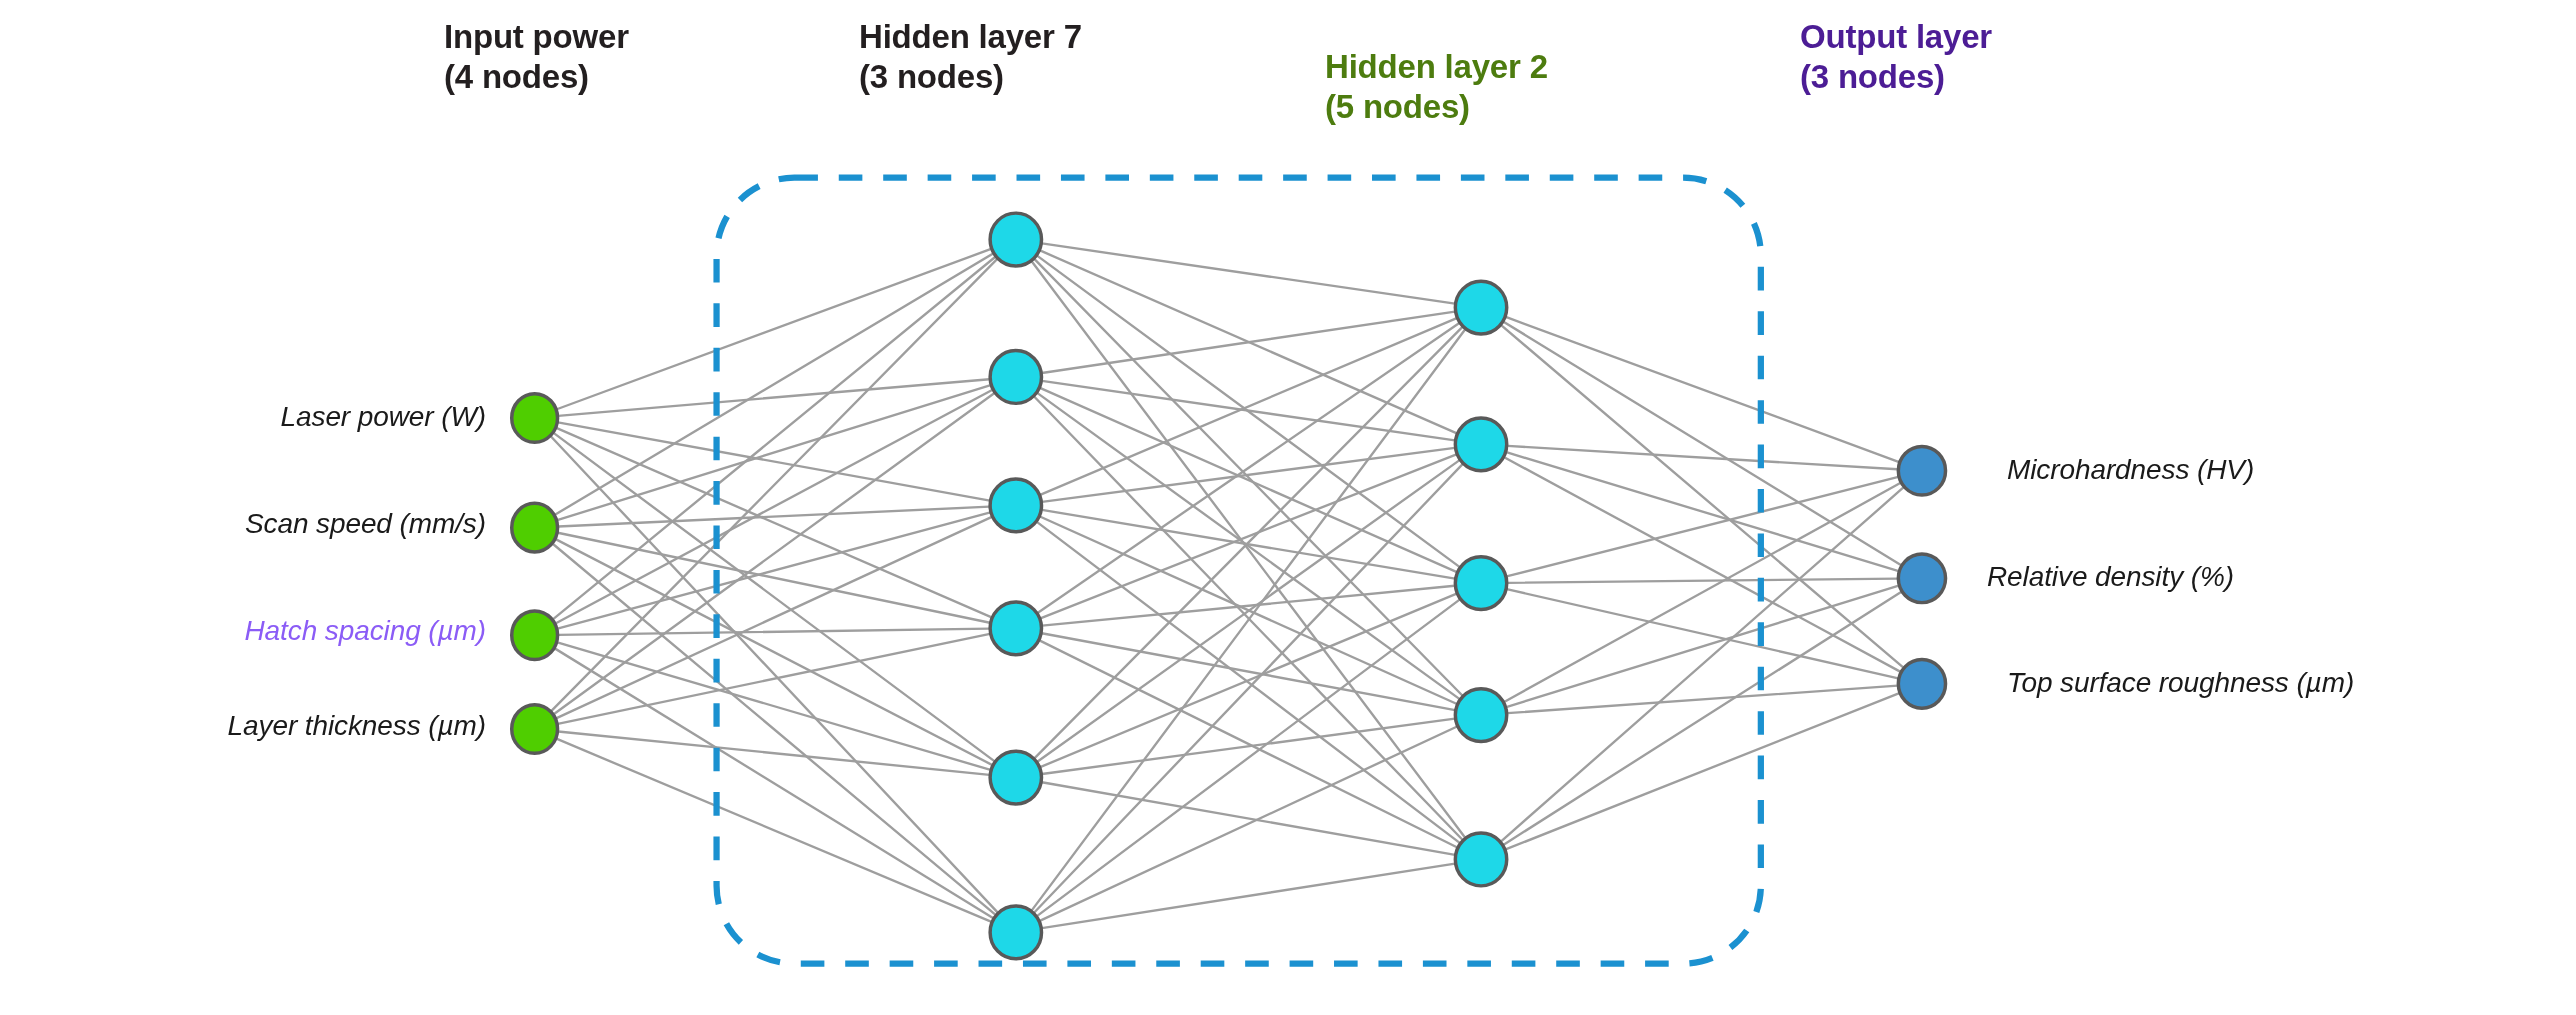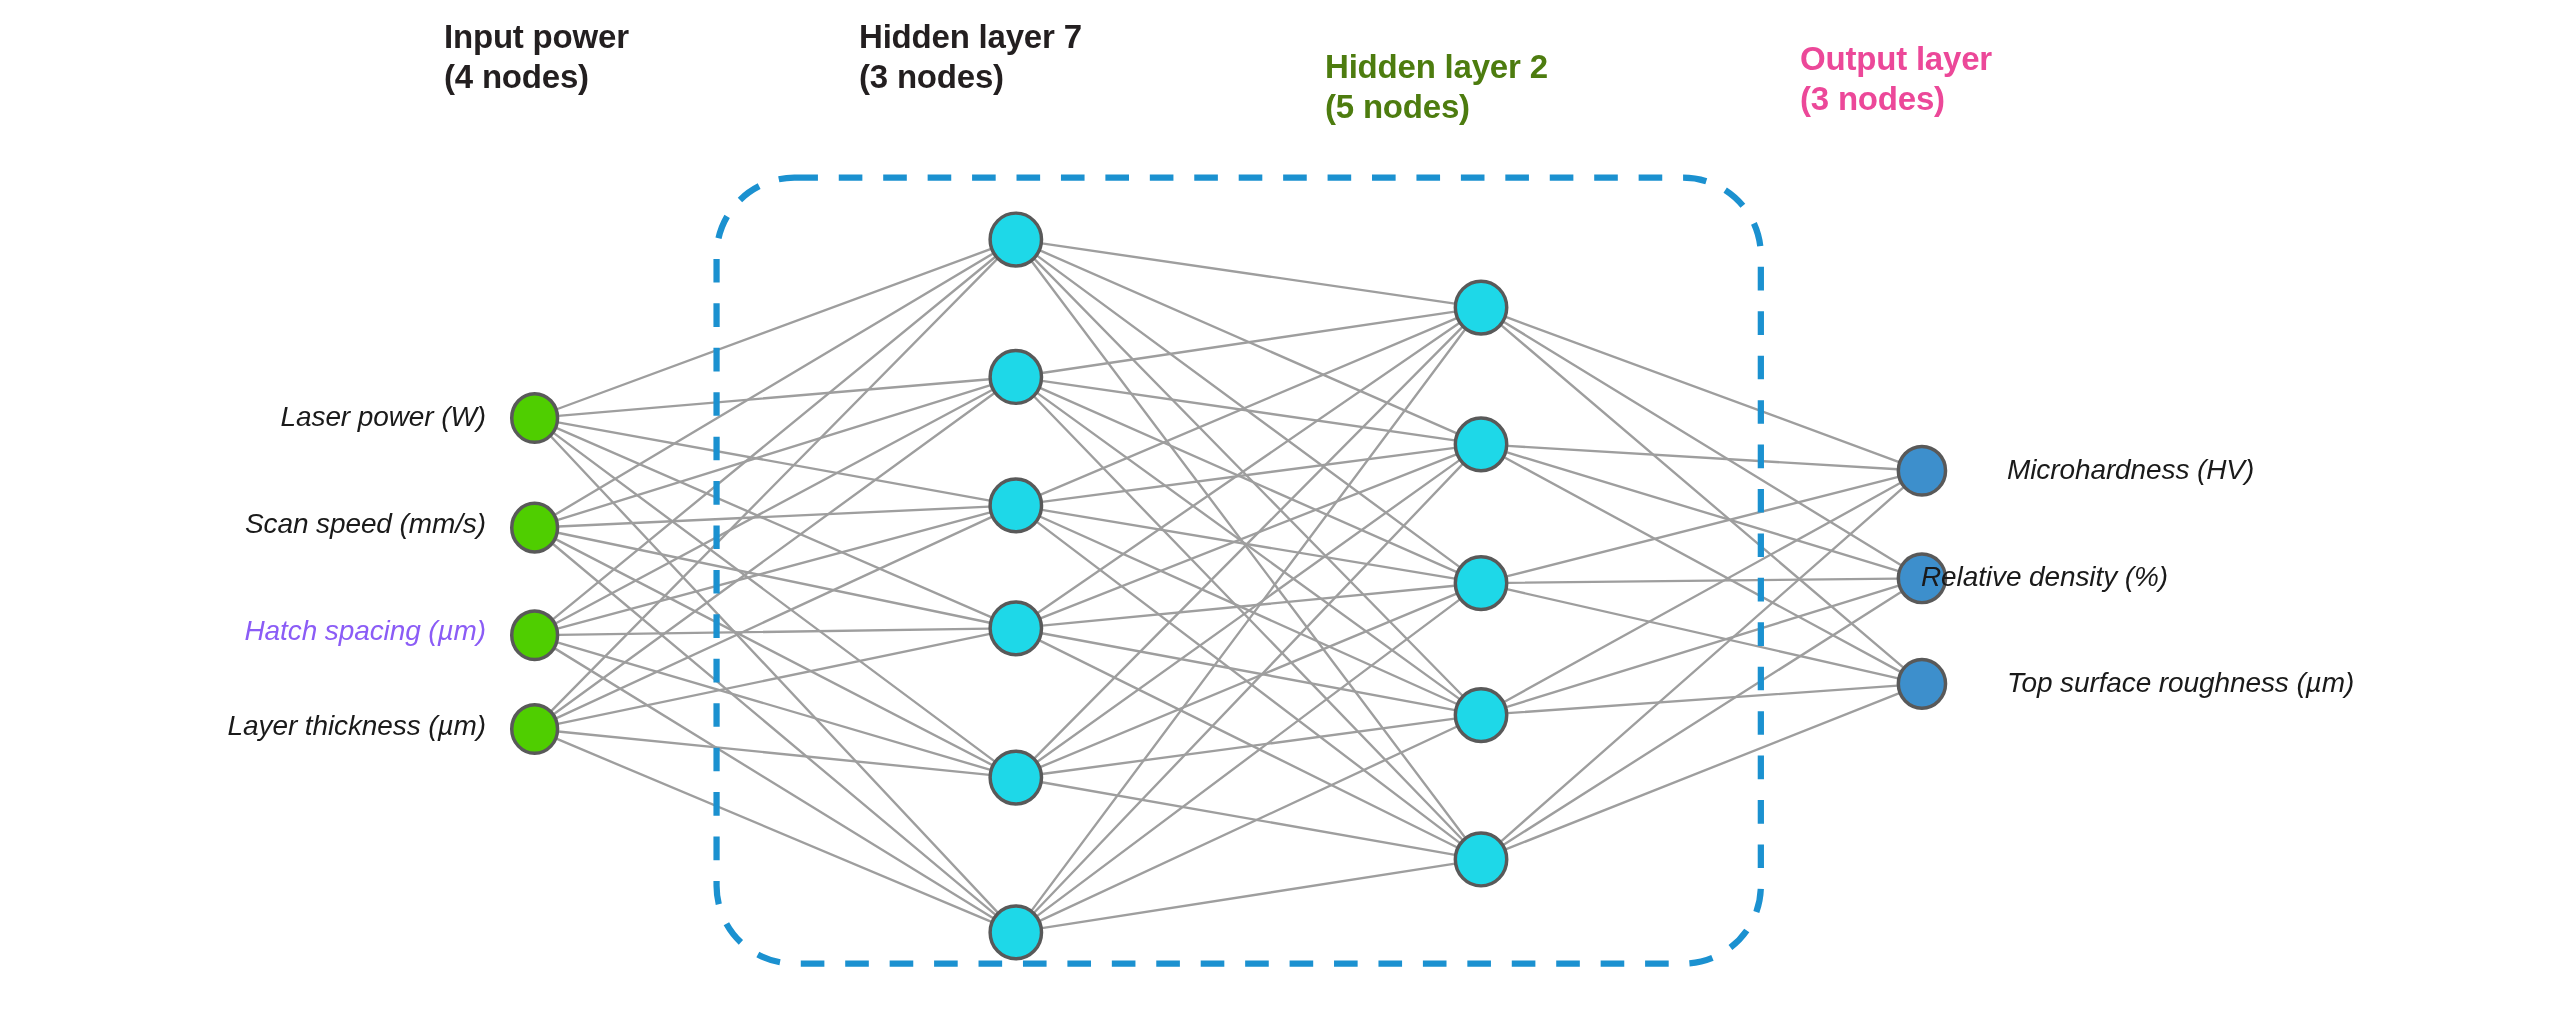--- a/index.html
+++ b/index.html
@@ -132,30 +132,30 @@
         <ellipse cx="2768" cy="678" rx="34" ry="35" fill="#3D8FCC" stroke="#595959" stroke-width="5"></ellipse>
         <ellipse cx="2768" cy="833" rx="34" ry="35" fill="#3D8FCC" stroke="#595959" stroke-width="5"></ellipse>
         <ellipse cx="2768" cy="985" rx="34" ry="35" fill="#3D8FCC" stroke="#595959" stroke-width="5"></ellipse>
       </g>
   </svg>
 
   <div id="titles-host">
       <div class="layer-title" style="left: 444px; top: 16.7px; color: rgb(35, 31, 32);"><div>Input power</div><div>(4 nodes)</div></div>
       <div class="layer-title" style="left: 859px; top: 16.7px; color: rgb(35, 31, 32);"><div>Hidden layer 7</div><div>(3 nodes)</div></div>
       <div class="layer-title" style="left: 1325px; top: 7px; color: #4d7c0f; margin-top: 40px;"><div>Hidden layer 2</div><div>(5 nodes)</div></div>
-      <div class="layer-title" style="left: 1800px; top: 16.7px; color: #ec4899; margin-top: 22px;"><div>Output layer</div><div>(3 nodes)</div></div>
+      <div class="layer-title" style="left: 1800px; top: 16.7px; color: #4c1d95;"><div>Output layer</div><div>(3 nodes)</div></div>
     </div>
 
   <div id="input-labels-host">
       <div class="io-label left" style="right: 2090px; top: 401px; color: rgb(26, 26, 26);">Laser power (W)</div>
       <div class="io-label left" style="right: 2090px; top: 508px; color: rgb(26, 26, 26);">Scan speed (mm/s)</div>
       <div class="io-label left" style="right: 2090px; top: 615px; color: #8b5cf6;">Hatch spacing (µm)</div>
       <div class="io-label left" style="right: 2090px; top: 710px; color: rgb(26, 26, 26);">Layer thickness (µm)</div>
     </div>
 
   <div id="output-labels-host">
       <div class="io-label right" style="left: 2007px; top: 454px; color: rgb(26, 26, 26);">Microhardness (HV)</div>
-      <div class="io-label right" style="left: 1921px; top: 561px; color: rgb(26, 26, 26);">Relative density (%)</div>
+      <div class="io-label right" style="left: 1987px; top: 561px; color: rgb(26, 26, 26);">Relative density (%)</div>
       <div class="io-label right" style="left: 2007px; top: 667px; color: rgb(26, 26, 26);">Top surface roughness (µm)</div>
     </div>
 
 </div>
 
 
 </body></html>

